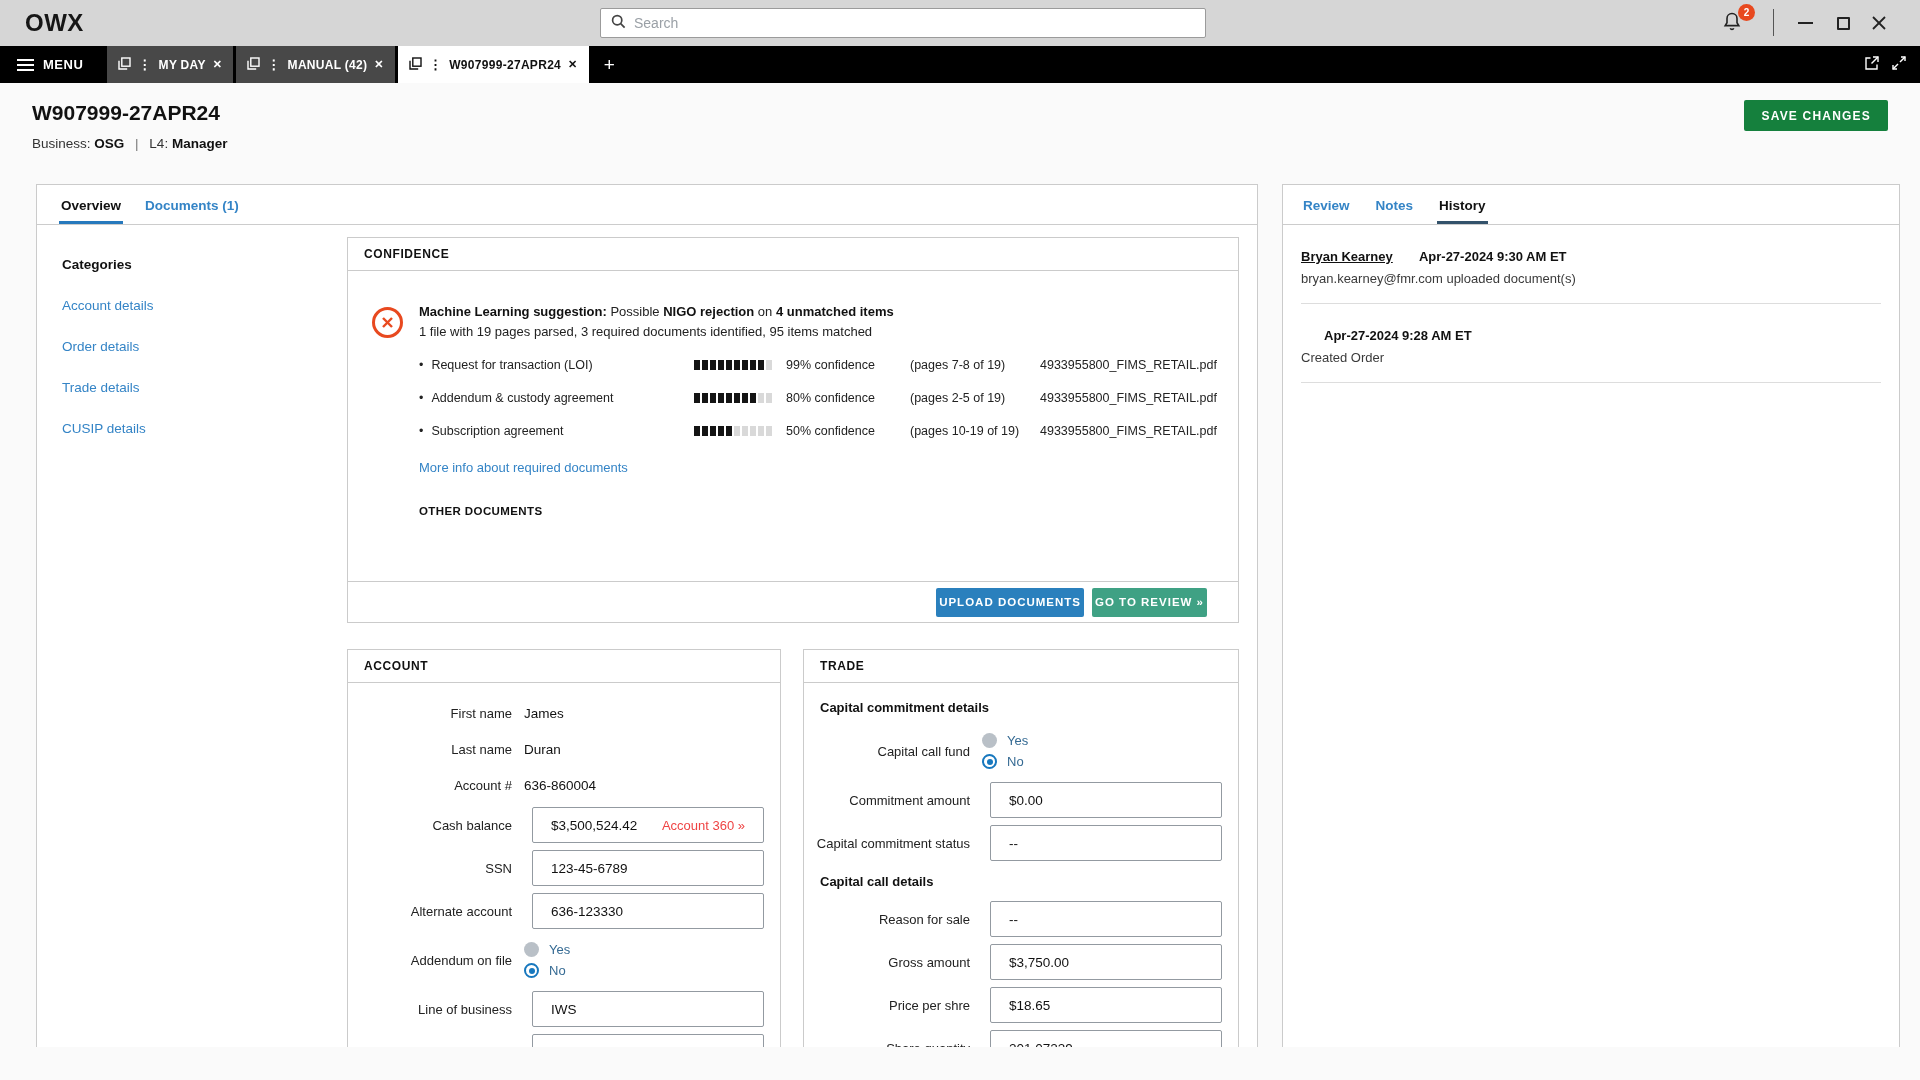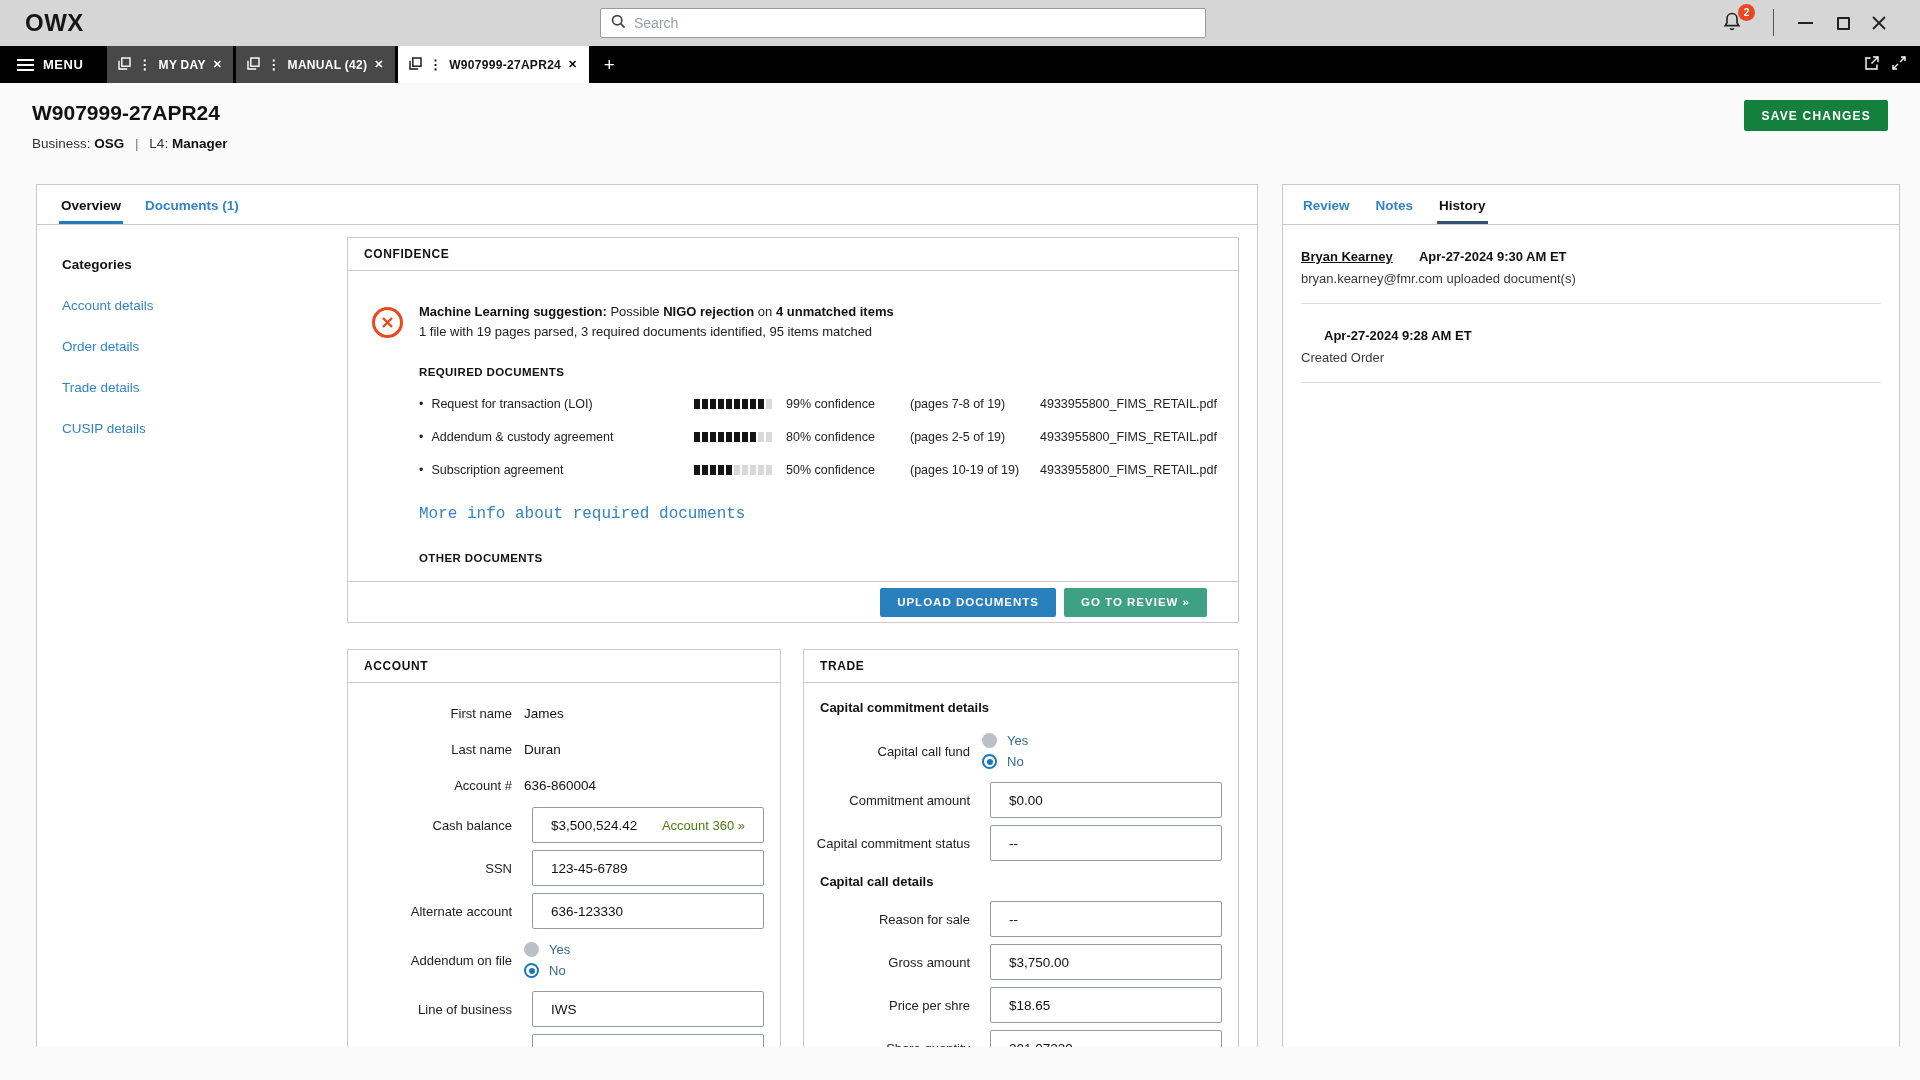--- a/index.html
+++ b/index.html
@@ -92,26 +92,26 @@
   .ml1 { font-size:13px; color:#222; }
   .ml1 b { color:#111; }
   .ml2 { font-size:13px; color:#222; margin-top:5px; }
   .sec-label { font-size:11.5px; font-weight:700; letter-spacing:.4px; color:#111; margin-top:27px; }
   .doc-row { display:grid; grid-template-columns:275px 92px 124px 130px auto;
     align-items:center; margin-top:19px; font-size:12.5px; color:#222; }
   .doc-name .bullet { margin-right:8px; }
   .bar { display:flex; gap:2px; }
   .seg { width:6px; height:10px; background:#d9d9d9; }
   .seg.on { background:#141414; }
-  .more-link { display:inline-block; margin-top:28px; font-size:16px; color:#3484c6;
-    text-decoration:none; cursor:pointer;font-family:Liberation Mono, monospace; }
+  .more-link { display:inline-block; margin-top:22px; font-size:13px; color:#3484c6;
+    text-decoration:none; cursor:pointer; }
   .other-label { margin-top:29px; }
   .conf-footer { border-top:1px solid #cbcbcb; height:41px; display:flex; align-items:center;
     justify-content:flex-end; gap:8px; padding-right:31px; }
-  .btn { height:29px; padding:0 17px; color:#fff; border:none; border-radius:2px;
+  .btn { height:29px; padding:0 3px; color:#fff; border:none; border-radius:2px;
     font-size:11.5px; font-weight:700; letter-spacing:1px; font-family:inherit; cursor:pointer; }
   .btn-upload { background:#2a80bd; }
   .btn-review { background:#3fa184; }
 
   
   .cards-row { display:flex; gap:22px; margin-top:26px; }
   .card-account { width:434px; height:420px; overflow:hidden; }
   .card-trade { width:436px; height:420px; overflow:hidden; }
   .fields { padding:16px 16px 0 0; }
   .card-trade .fields { padding-top:17px; }
@@ -119,21 +119,21 @@
   .flabel { width:164px; text-align:right; font-size:13px; color:#222; flex:none; }
   .card-trade .flabel { width:166px; }
   .fval { margin-left:12px; font-size:13.5px; color:#111; }
   .fin { margin-left:20px; width:251px; height:36px; border:1px solid #939aa1;
     border-radius:2px; font-size:13.5px; padding:0 18px; color:#111; background:#fff;
     font-family:inherit; }
   .card-trade .fin { width:252px; }
   .fin::placeholder { color:#b7bcc2; }
   div.fin { display:flex; align-items:center; }
   .fin-link { justify-content:space-between; }
-  .inline-link { color:#4d7c0f; font-size:13px; text-decoration:none; cursor:pointer; }
+  .inline-link { color:#ef4444; font-size:13px; text-decoration:none; cursor:pointer; }
   .radio-group { margin-left:12px; padding:3px 0; }
   .radio-line { display:flex; align-items:center; gap:10px; height:21px; cursor:pointer; }
   .radio { width:15px; height:15px; border-radius:50%; background:#b9c0c7; flex:none; }
   .radio.checked { background:#fff; border:2px solid #1878be; position:relative; }
   .radio.checked::after { content:''; position:absolute; left:2.5px; top:2.5px;
     width:6px; height:6px; border-radius:50%; background:#1878be; }
   .radio-label { font-size:13px; color:#356a93; }
   .tsec { font-size:13px; font-weight:700; color:#111; margin:0 0 12px 16px; }
   .tsec2 { margin-top:13px; }
 
@@ -293,21 +293,20 @@
             </span>
             <div class="ml1">
               <b>Machine Learning suggestion:</b>
               <span>Possible</span>
               <b>NIGO rejection</b>
               <span>on</span>
               <b>4 unmatched items</b>
             </div>
             <div class="ml2">1 file with 19 pages parsed, 3 required documents identified, 95 items matched</div>
 
-            <div class="sec-label">REQUIRED DOCUMENTS</div>
 
             <div class="doc-row">
               <span class="doc-name"><span class="bullet">•</span><span>Request for transaction (LOI)</span></span>
               <span class="bar">
                   <span class="seg on"></span>
                   <span class="seg on"></span>
                   <span class="seg on"></span>
                   <span class="seg on"></span>
                   <span class="seg on"></span>
                   <span class="seg on"></span>

